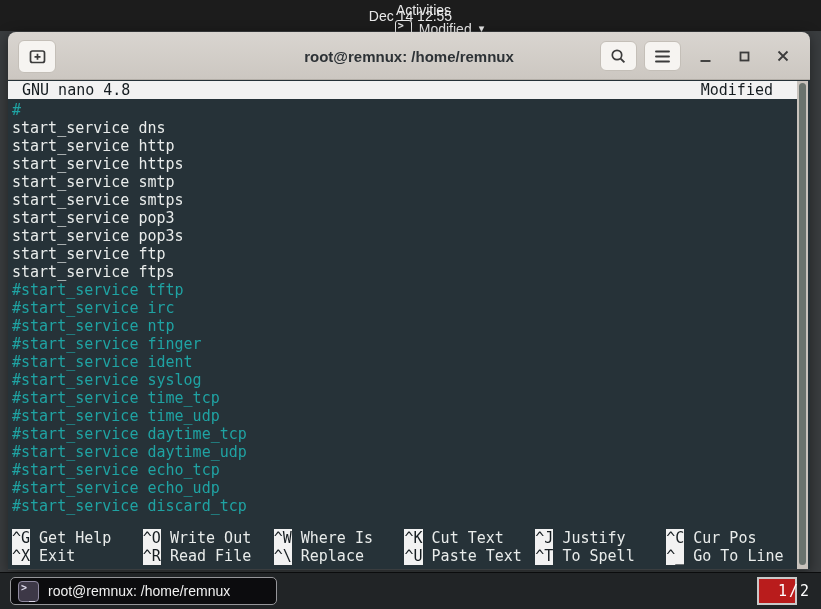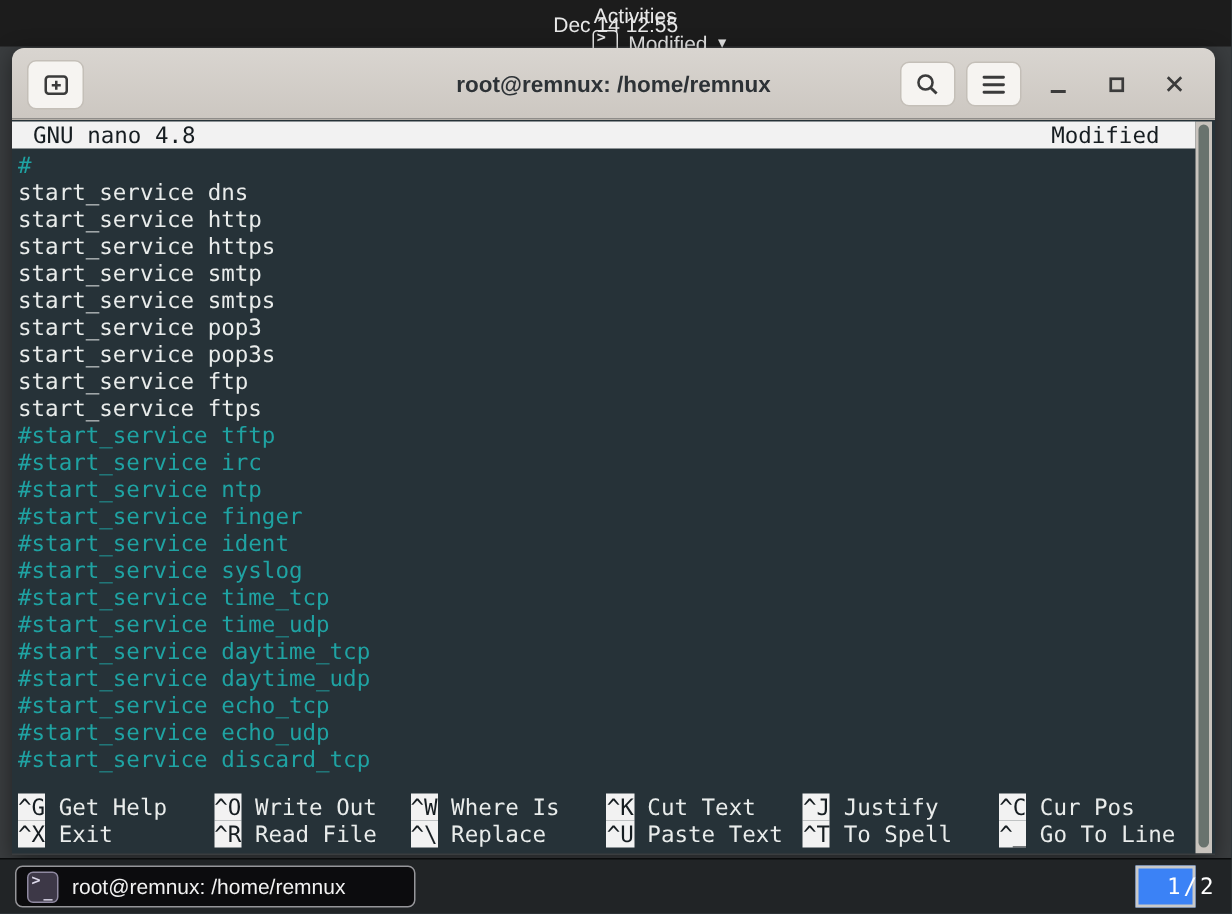--- a/index.html
+++ b/index.html
@@ -118,21 +118,21 @@
   }
   .task-term-icon {
     position:relative; flex:0 0 auto; width:21px; height:21px;
     background:#3d3847; border:1px solid #8f89a0; border-radius:4px;
     font-family:"DejaVu Sans Mono", monospace; color:#ddd9ea;
   }
   .task-term-icon .gt { position:absolute; left:2px; top:0px; font-size:10px; font-weight:bold; }
   .task-term-icon .us { position:absolute; right:3px; bottom:0px; font-size:10px; font-weight:bold; }
   .workspace-badge {
     position:absolute; right:24px; top:4px; width:40px; height:28px;
-    background:#3b82f6; border:2px solid #c9c9c9; color:#ffffff;
+    background:#b91c1c; border:2px solid #c9c9c9; color:#ffffff;
     display:flex; align-items:center; justify-content:center;
     font-size:15px; letter-spacing:2px; cursor:pointer;
     font-family:"DejaVu Sans Mono", monospace;
     padding-left:35px;
   }
 
   svg { display:block; }
 </style>
 </head>
 <body>

